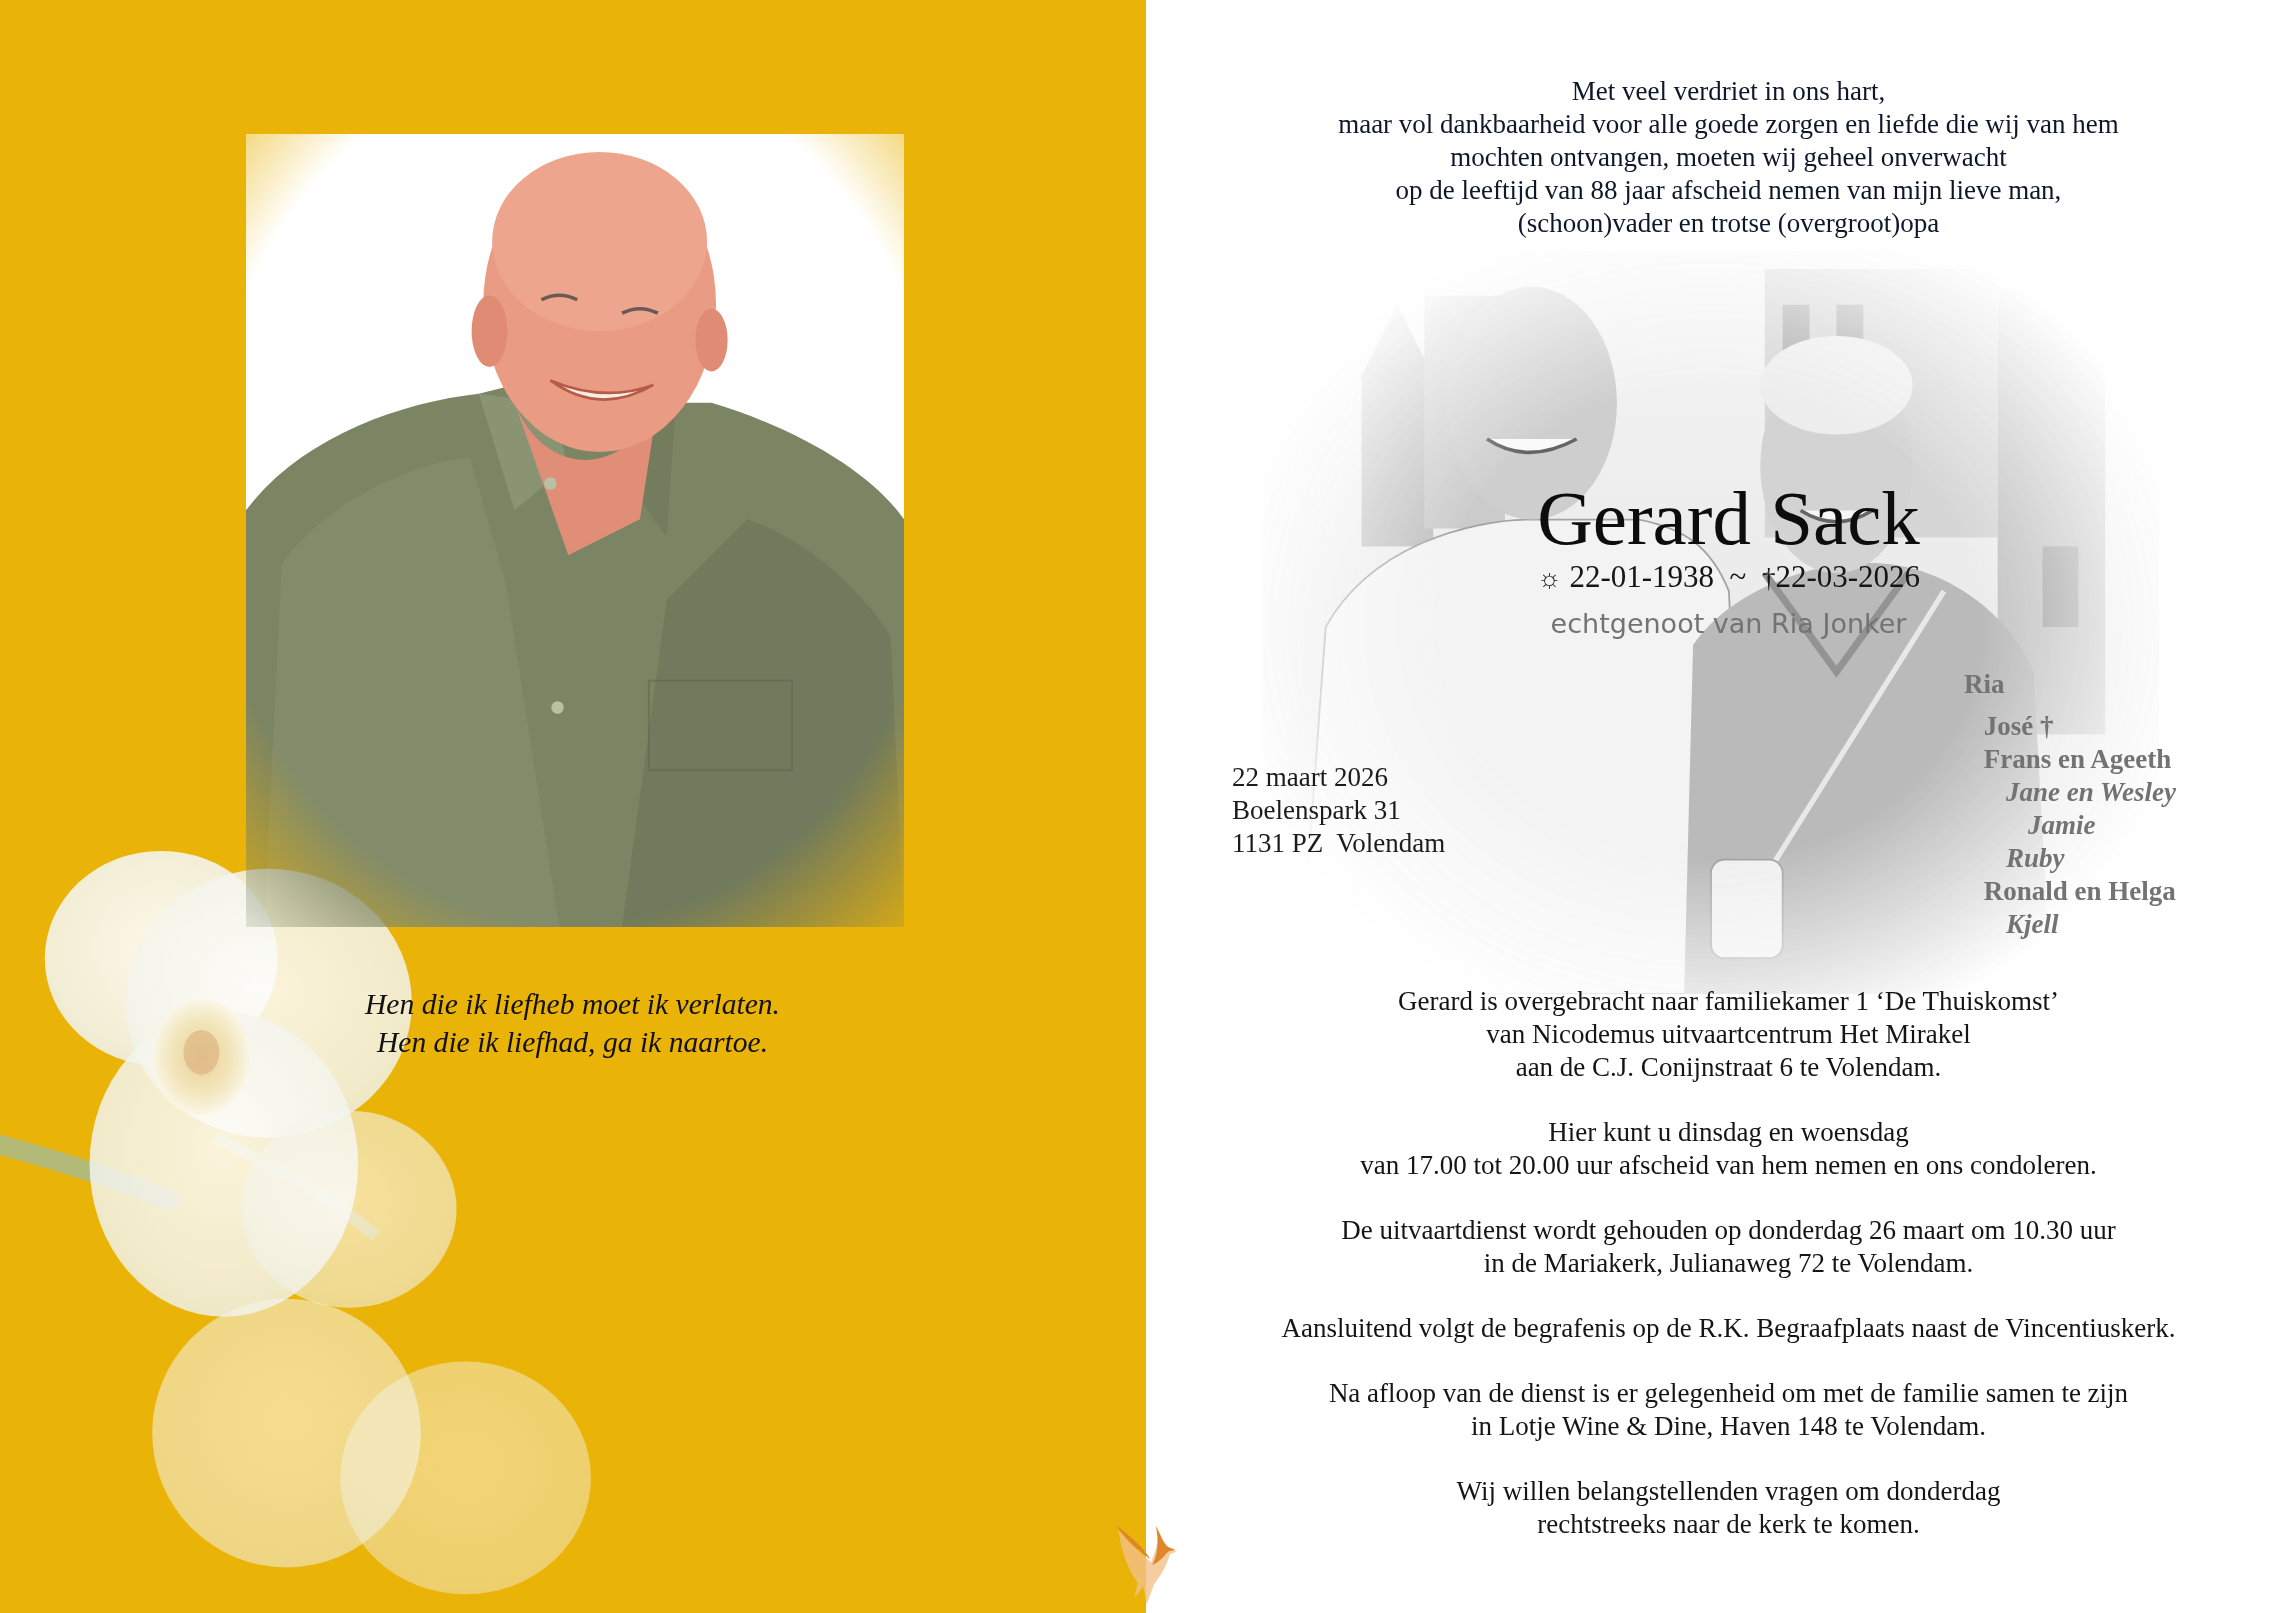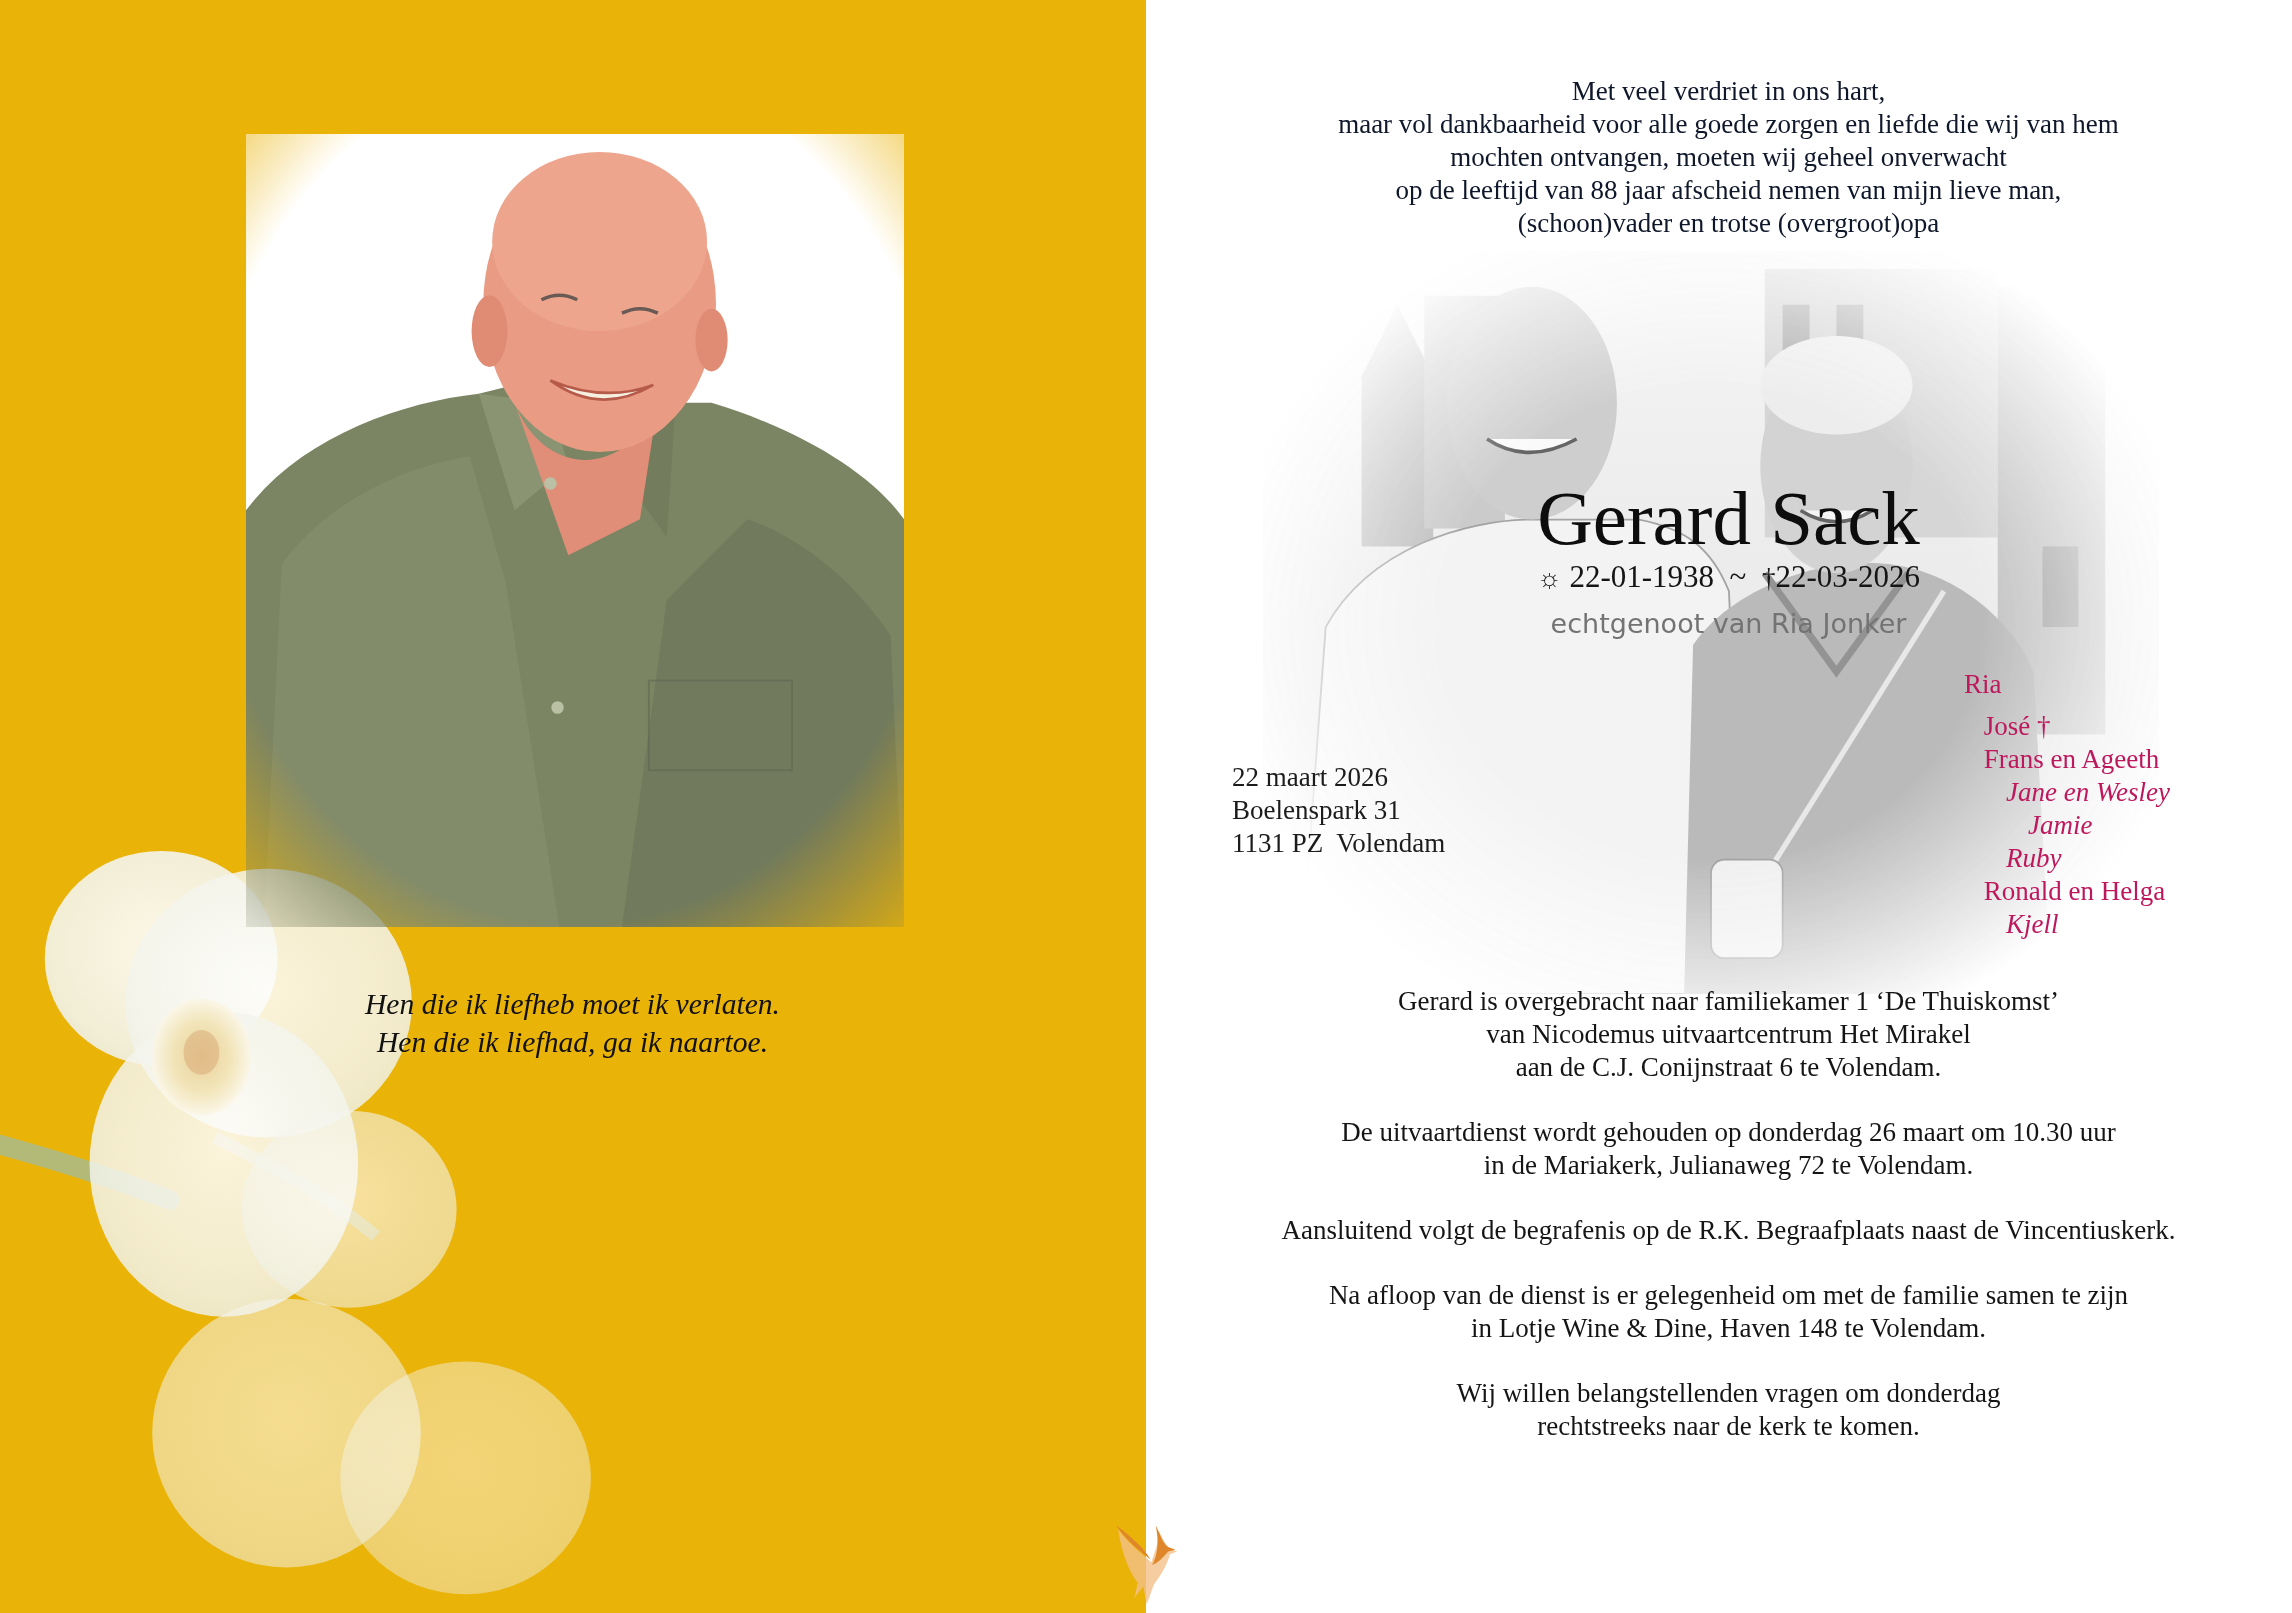--- a/index.html
+++ b/index.html
@@ -60,21 +60,21 @@
     position: absolute; left: 1433px; width: 591px; top: 604px;
     text-align: center; font-family: "DejaVu Sans", "Liberation Sans", sans-serif;
     font-size: 27px; line-height: 39px; color: #737373;
   }
 
   .address {
     position: absolute; left: 1232px; top: 761px; font-size: 27px; line-height: 33px; color: #1c1c1c;
   }
   .address span { display: block; white-space: pre; }
 
-  .family { position: absolute; left: 1964px; top: 668px; font-size: 27px; line-height: 33px; color: #be185d; }
+  .family { position: absolute; left: 1964px; top: 668px; font-size: 27px; line-height: 33px; color: #737373; font-weight: bold; }
   .family span { display: block; white-space: pre; }
   .family .i { font-style: italic; }
 
   .notice {
     position: absolute; left: 1191px; width: 1075px; top: 985px;
     text-align: center; font-size: 27px; line-height: 33px; color: #151515;
   }
   .notice p { margin: 0 0 32px 0; }
   .notice span { display: block; }
 
@@ -216,20 +216,24 @@
   <span class="i" style="padding-left:42px">Kjell</span>
 </div>
 
 <div class="notice">
   <p>
     <span>Gerard is overgebracht naar familiekamer 1 ‘De Thuiskomst’</span>
     <span>van Nicodemus uitvaartcentrum Het Mirakel</span>
     <span>aan de C.J. Conijnstraat 6 te Volendam.</span>
   </p>
   <p>
+    <span>Hier kunt u dinsdag en woensdag</span>
+    <span>van 17.00 tot 20.00 uur afscheid van hem nemen en ons condoleren.</span>
+  </p>
+  <p>
     <span>De uitvaartdienst wordt gehouden op donderdag 26 maart om 10.30 uur</span>
     <span>in de Mariakerk, Julianaweg 72 te Volendam.</span>
   </p>
   <p>
     <span>Aansluitend volgt de begrafenis op de R.K. Begraafplaats naast de Vincentiuskerk.</span>
   </p>
   <p>
     <span>Na afloop van de dienst is er gelegenheid om met de familie samen te zijn</span>
     <span>in Lotje Wine &amp; Dine, Haven 148 te Volendam.</span>
   </p>

